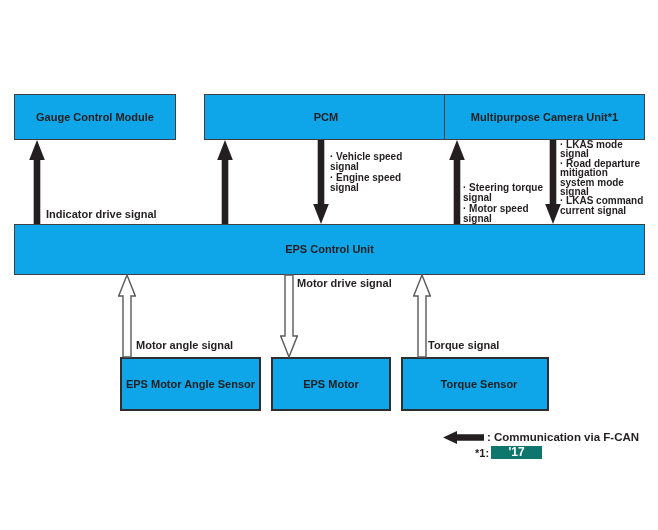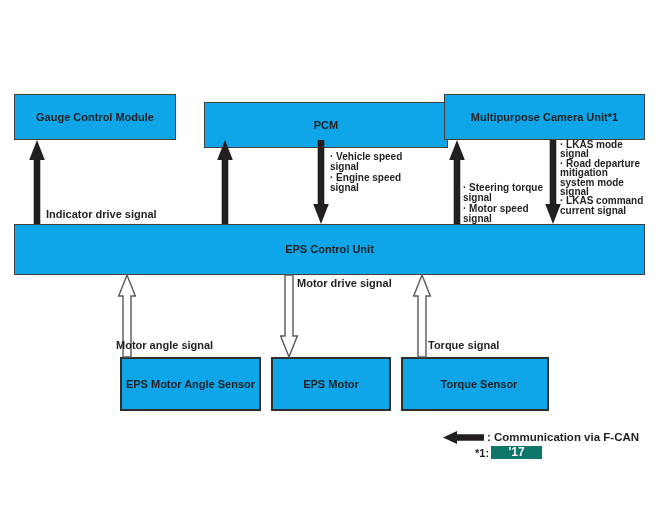--- a/index.html
+++ b/index.html
@@ -20,21 +20,21 @@
     display: flex;
     align-items: center;
     justify-content: center;
     text-align: center;
     font-weight: bold;
     font-size: 11px;
     line-height: 1.1;
   }
   .box.heavy { border-width: 2px; border-color: #2e2e2e; }
   #box-gauge  { left: 14px;  top: 94px;  width: 162px; height: 46px; }
-  #box-pcm    { left: 204px; top: 94px;  width: 244px; height: 46px; margin-top: 8px; }
+  #box-pcm    { left: 204px; top: 94px;  width: 244px; height: 46px; }
   #box-cam    { left: 444px; top: 94px;  width: 201px; height: 46px; }
   #box-eps    { left: 14px;  top: 224px; width: 631px; height: 51px; }
   #box-angle  { left: 104px; top: 357px; width: 141px; height: 54px; margin-left: 16px; }
   #box-motor  { left: 271px; top: 357px; width: 120px; height: 54px; }
   #box-torque { left: 401px; top: 357px; width: 148px; height: 54px; padding-left: 8px; }
 
   .arrow { position: absolute; }
   #arr-gauge   { left: 29px;  top: 140px; }
   #arr-pcm-up  { left: 217px; top: 140px; }
   #arr-pcm-dn  { left: 313px; top: 140px; }
@@ -50,21 +50,21 @@
     font-size: 11px;
     line-height: 1.08;
     white-space: nowrap;
   }
   #lbl-indicator { left: 46px;  top: 209px; }
   #lbl-motorload { left: 230px; top: 199px; width: 64px; white-space: normal; }
   #lbl-pcm-out   { left: 330px; top: 152px; width: 84px; font-size: 10px; line-height: 10.3px; white-space: normal; }
   #lbl-cam-in    { left: 463px; top: 183px; width: 92px; font-size: 10px; line-height: 10.3px; white-space: normal; }
   #lbl-cam-out   { left: 560px; top: 140px; width: 84px; font-size: 10px; line-height: 9.4px; white-space: normal; }
   #lbl-motordrive { left: 297px; top: 278px; }
-  #lbl-motorangle { left: 116px; top: 340px; }
+  #lbl-motorangle { left: 136px; top: 340px; }
   #lbl-torque     { left: 428px; top: 340px; }
 
   .legend-arrow { position: absolute; left: 443px; top: 431px; }
   #legend-fcan  { left: 487px; top: 431px; font-size: 11.5px; }
   #legend-note  { left: 475px; top: 448px; font-size: 11px; }
   .note-box {
     position: absolute;
     left: 491px; top: 446px;
     width: 51px; height: 13px;
     background: #0f766e;

